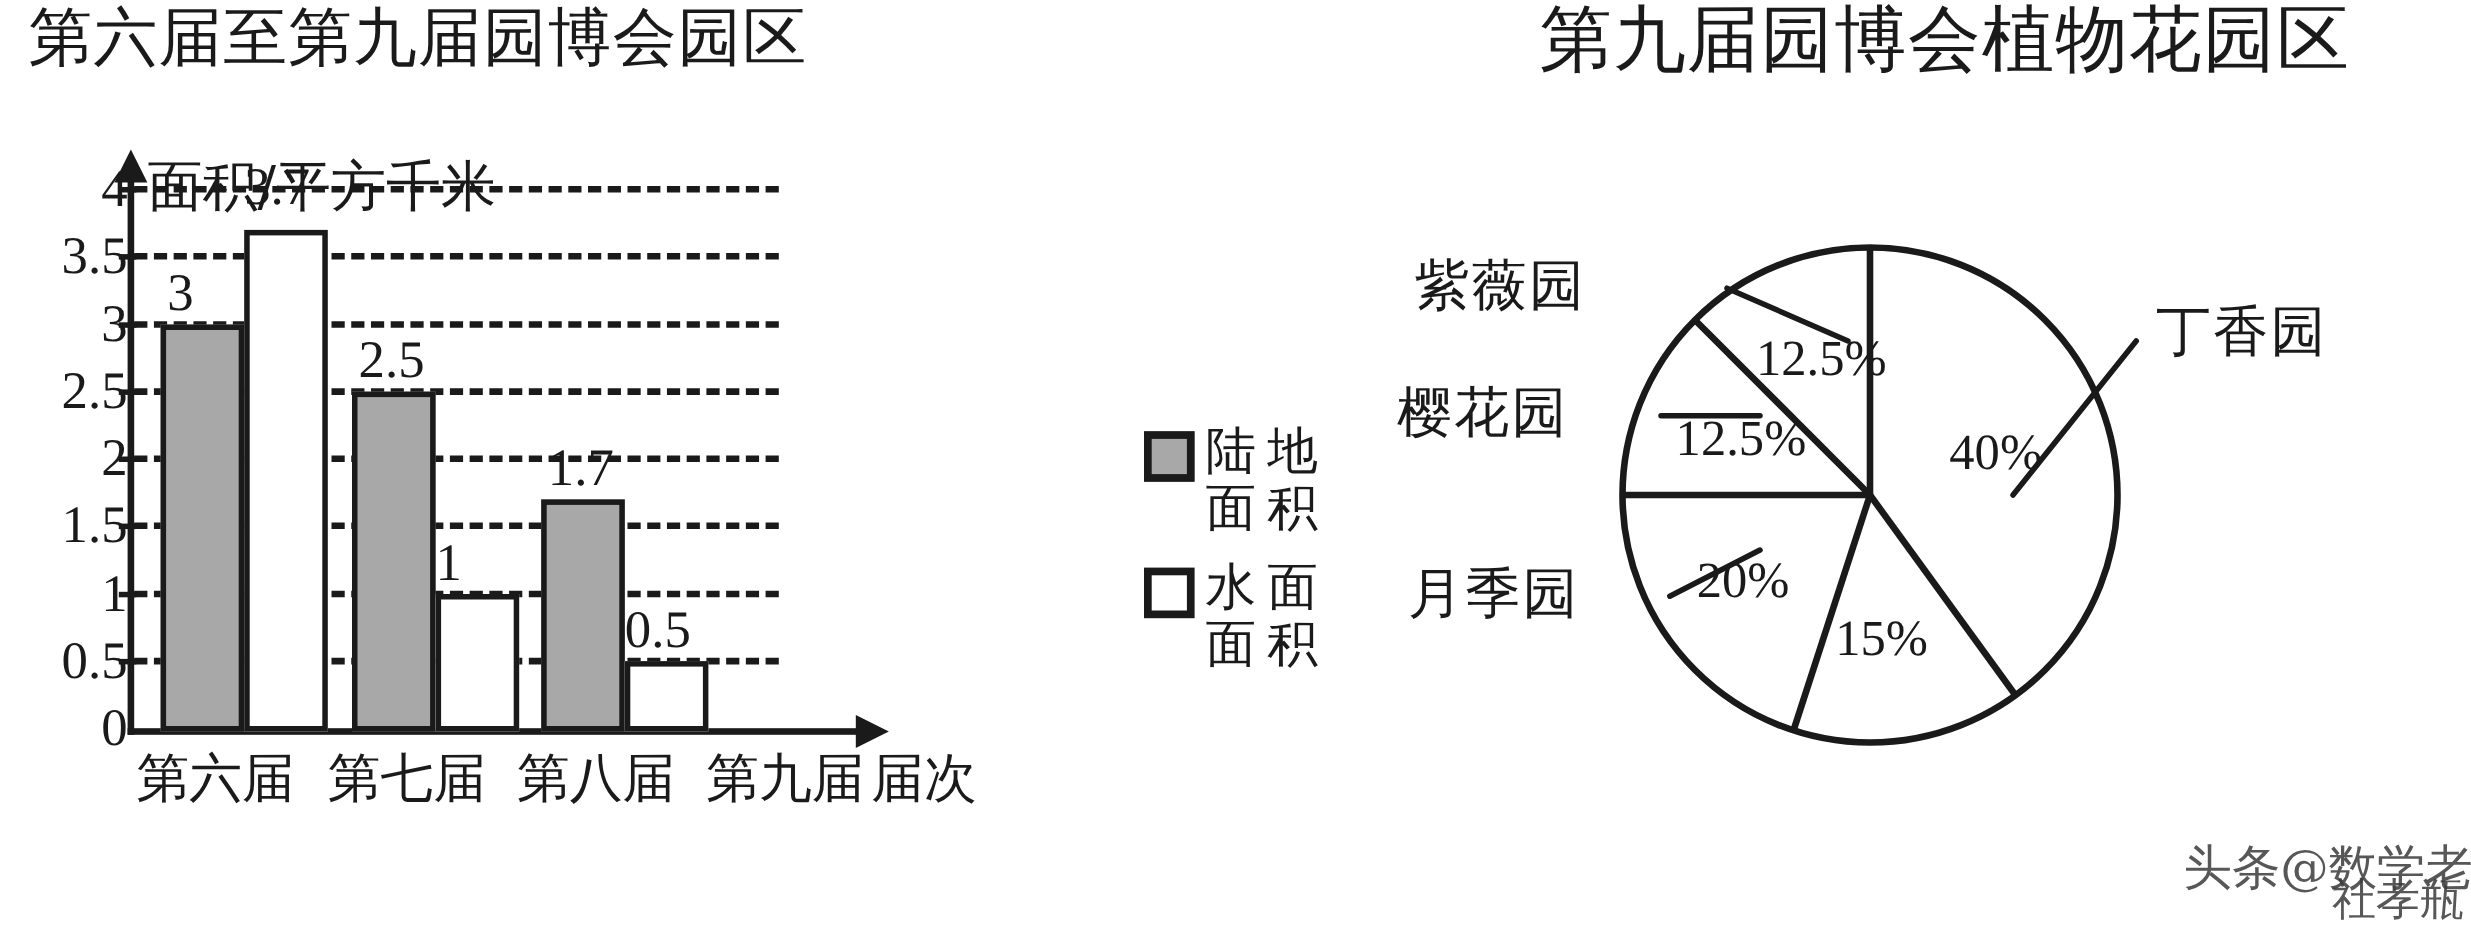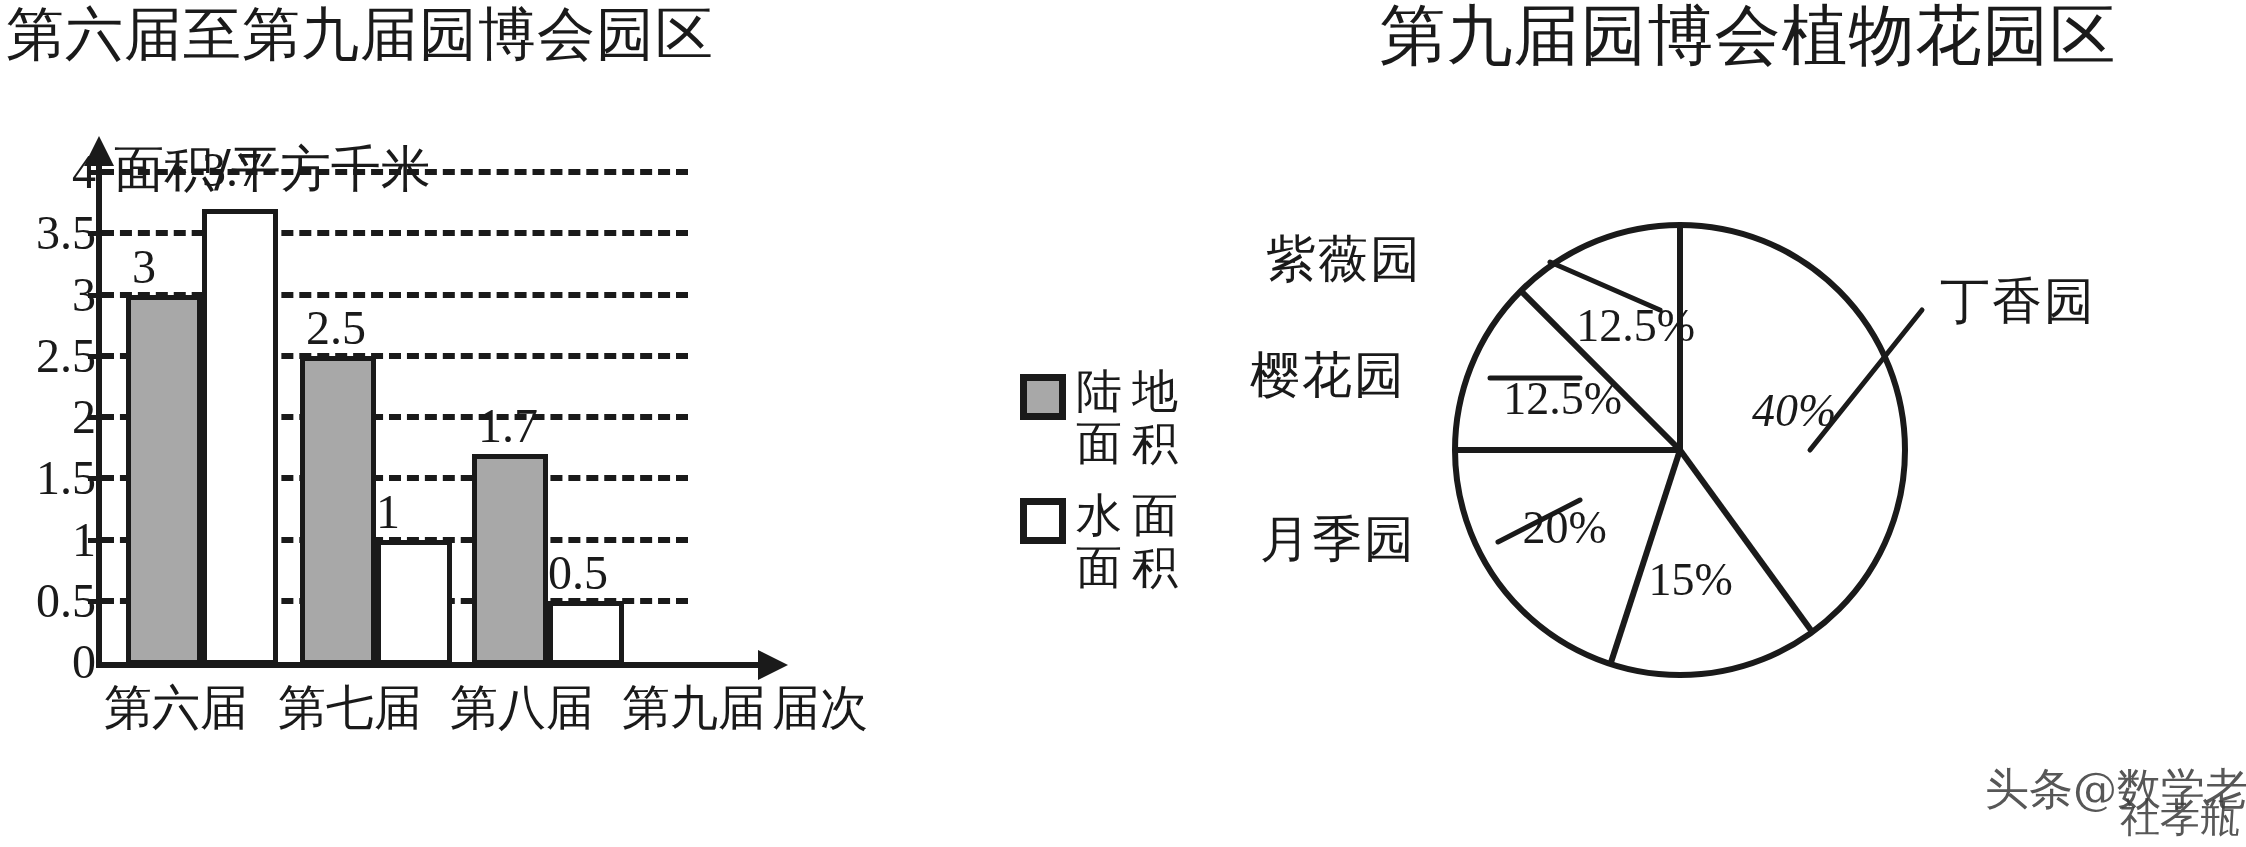--- a/index.html
+++ b/index.html
@@ -1,20 +1,20 @@
 <!DOCTYPE html>
 <html><head>
 <meta charset="utf-8">
 <style>
   html,body{margin:0;padding:0;background:#ffffff;}
   body{
     width:2246px;height:847px;position:relative;overflow:hidden;
     font-family:"Liberation Serif","DejaVu Serif",serif;color:#1a1a1a;
   }
-  .panel{position:absolute;top:0;height:779px;}
+  .panel{position:absolute;top:0;height:779px;margin-left:20px;}
   #left-panel{left:0;width:1250px;}
   #right-panel{left:1250px;width:996px;}
 
   
   .title{
     font-family:"DejaVu Serif","Liberation Serif",serif;
     font-weight:400;letter-spacing:1px;white-space:nowrap;line-height:1.04;
   }
   #bar-title{position:absolute;left:6px;top:4px;font-size:58px;}
   #bar-title div{height:62px;}
@@ -44,21 +44,21 @@
   .bar.land{background:#a8a8a8;}
   .bar.water{background:#ffffff;}
   .bar-value{position:absolute;font-size:48px;line-height:1;white-space:nowrap;}
 
   .xcat{position:absolute;top:546px;font-size:48px;white-space:nowrap;
      font-family:Liberation Serif, serif;letter-spacing:0px;}
   #x-axis-name{position:absolute;left:772px;top:546px;font-size:48px;white-space:nowrap;
      font-family:"DejaVu Serif","Liberation Serif",serif;}
 
   
-  #legend{position:absolute;left:1020px;top:240px;width:230px;}
+  #legend{position:absolute;left:1020px;top:258px;width:230px;}
   .legend-row{position:relative;height:124px;}
   .swatch{position:absolute;left:0;top:4px;width:46px;height:46px;box-sizing:border-box;border:7px solid #1a1a1a;}
   .swatch.land{background:#a8a8a8;}
   .swatch.water{background:#ffffff;}
   .legend-text{position:absolute;left:56px;top:-4px;width:150px;
      font-family:"DejaVu Serif","Liberation Serif",serif;font-size:46px;line-height:1.12;
      letter-spacing:10px;}
 
   
   #pie-wrap{position:absolute;left:0;top:150px;width:996px;height:640px;}
@@ -172,21 +172,21 @@
           <line x1="430" y1="300" x2="270.9009742330268" y2="140.90097423302683" stroke="#1a1a1a" stroke-width="6"></line>
         </g>
       <g id="pie-callouts" stroke="#1a1a1a" stroke-width="5" stroke-linecap="round">
           <line x1="672" y1="160" x2="560" y2="300"></line>
           <line x1="300" y1="112" x2="410" y2="160"></line>
           <line x1="240" y1="228" x2="330" y2="228"></line>
           <line x1="248" y1="392" x2="330" y2="350"></line>
         </g>
     </svg>
     <div id="pie-labels">
-        <div class="pie-pct" style="left: 502.113px; top: 233.673px; font-style: italic;">40%</div>
+        <div class="pie-pct" style="left: 502.113px; top: 233.673px;">40%</div>
         <div class="pie-pct" style="left: 398.415px; top: 402.893px;">15%</div>
         <div class="pie-pct" style="left: 272.423px; top: 350.706px;">20%</div>
         <div class="pie-pct" style="left: 253.276px; top: 222.338px;">12.5%</div>
         <div class="pie-pct" style="left: 326.338px; top: 149.276px;">12.5%</div>
         <div class="pie-name" style="left: 690px; top: 118px;">丁香园</div>
         <div class="pie-name" style="left: 16px; top: 76px;">紫薇园</div>
         <div class="pie-name" style="left: 0px; top: 192px;">樱花园</div>
         <div class="pie-name" style="left: 10px; top: 356px;">月季园</div>
       </div>
   </div>

